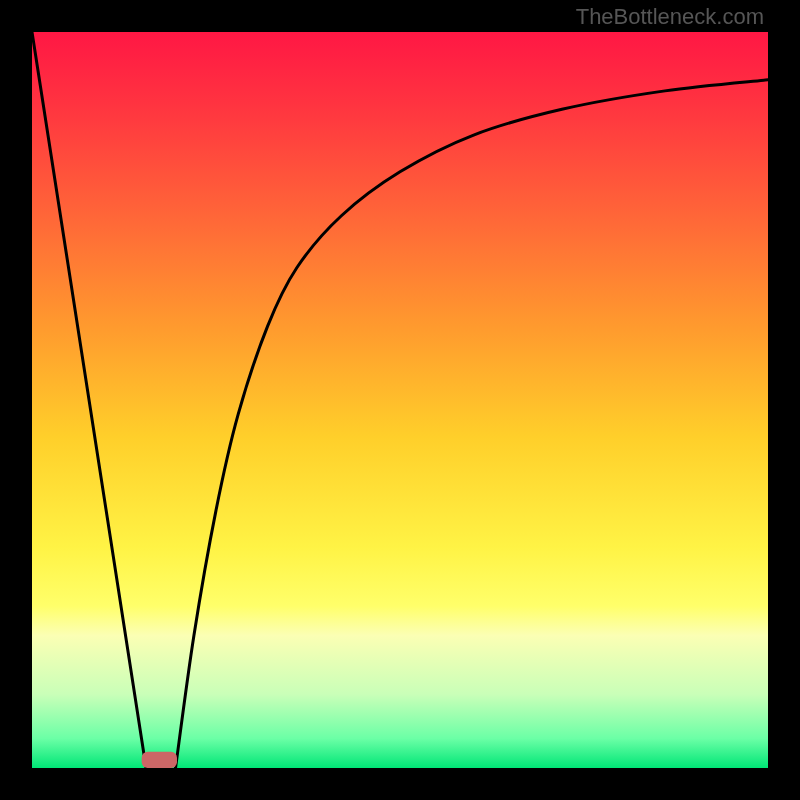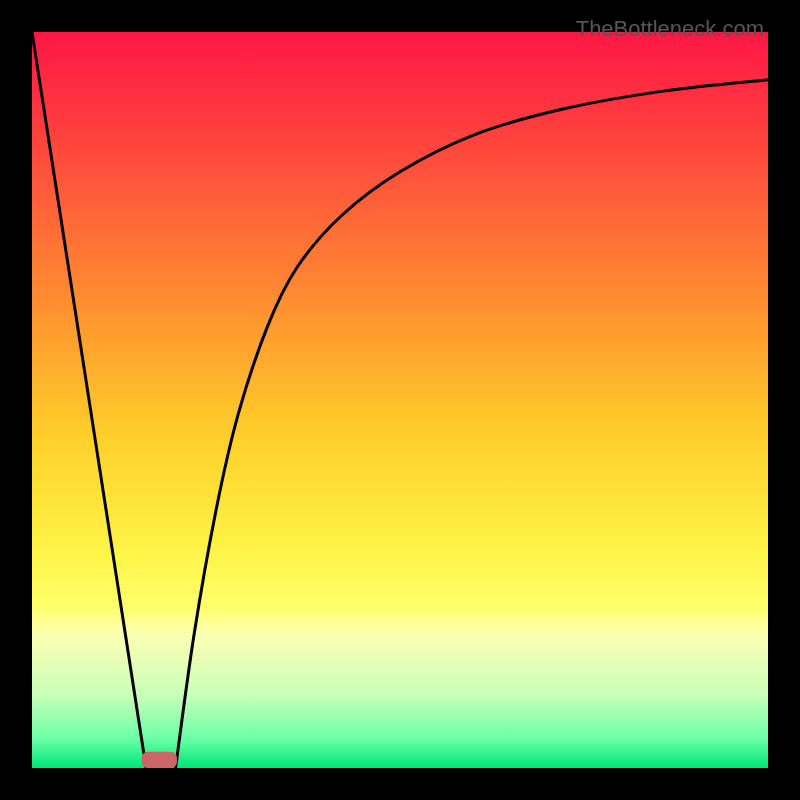--- a/index.html
+++ b/index.html
@@ -31,21 +31,21 @@
   }
   .curve-svg {
     position: absolute;
     left: 0;
     top: 0;
     width: 736px;
     height: 736px;
   }
   .watermark {
     position: absolute;
-    top: 16px;
+    top: 4px;
     right: 36px;
     font-family: Arial, Helvetica, sans-serif;
     font-size: 22px;
     font-weight: 500;
     color: #565656;
     letter-spacing: 0px;
   }
 </style>
 </head>
 <body>

